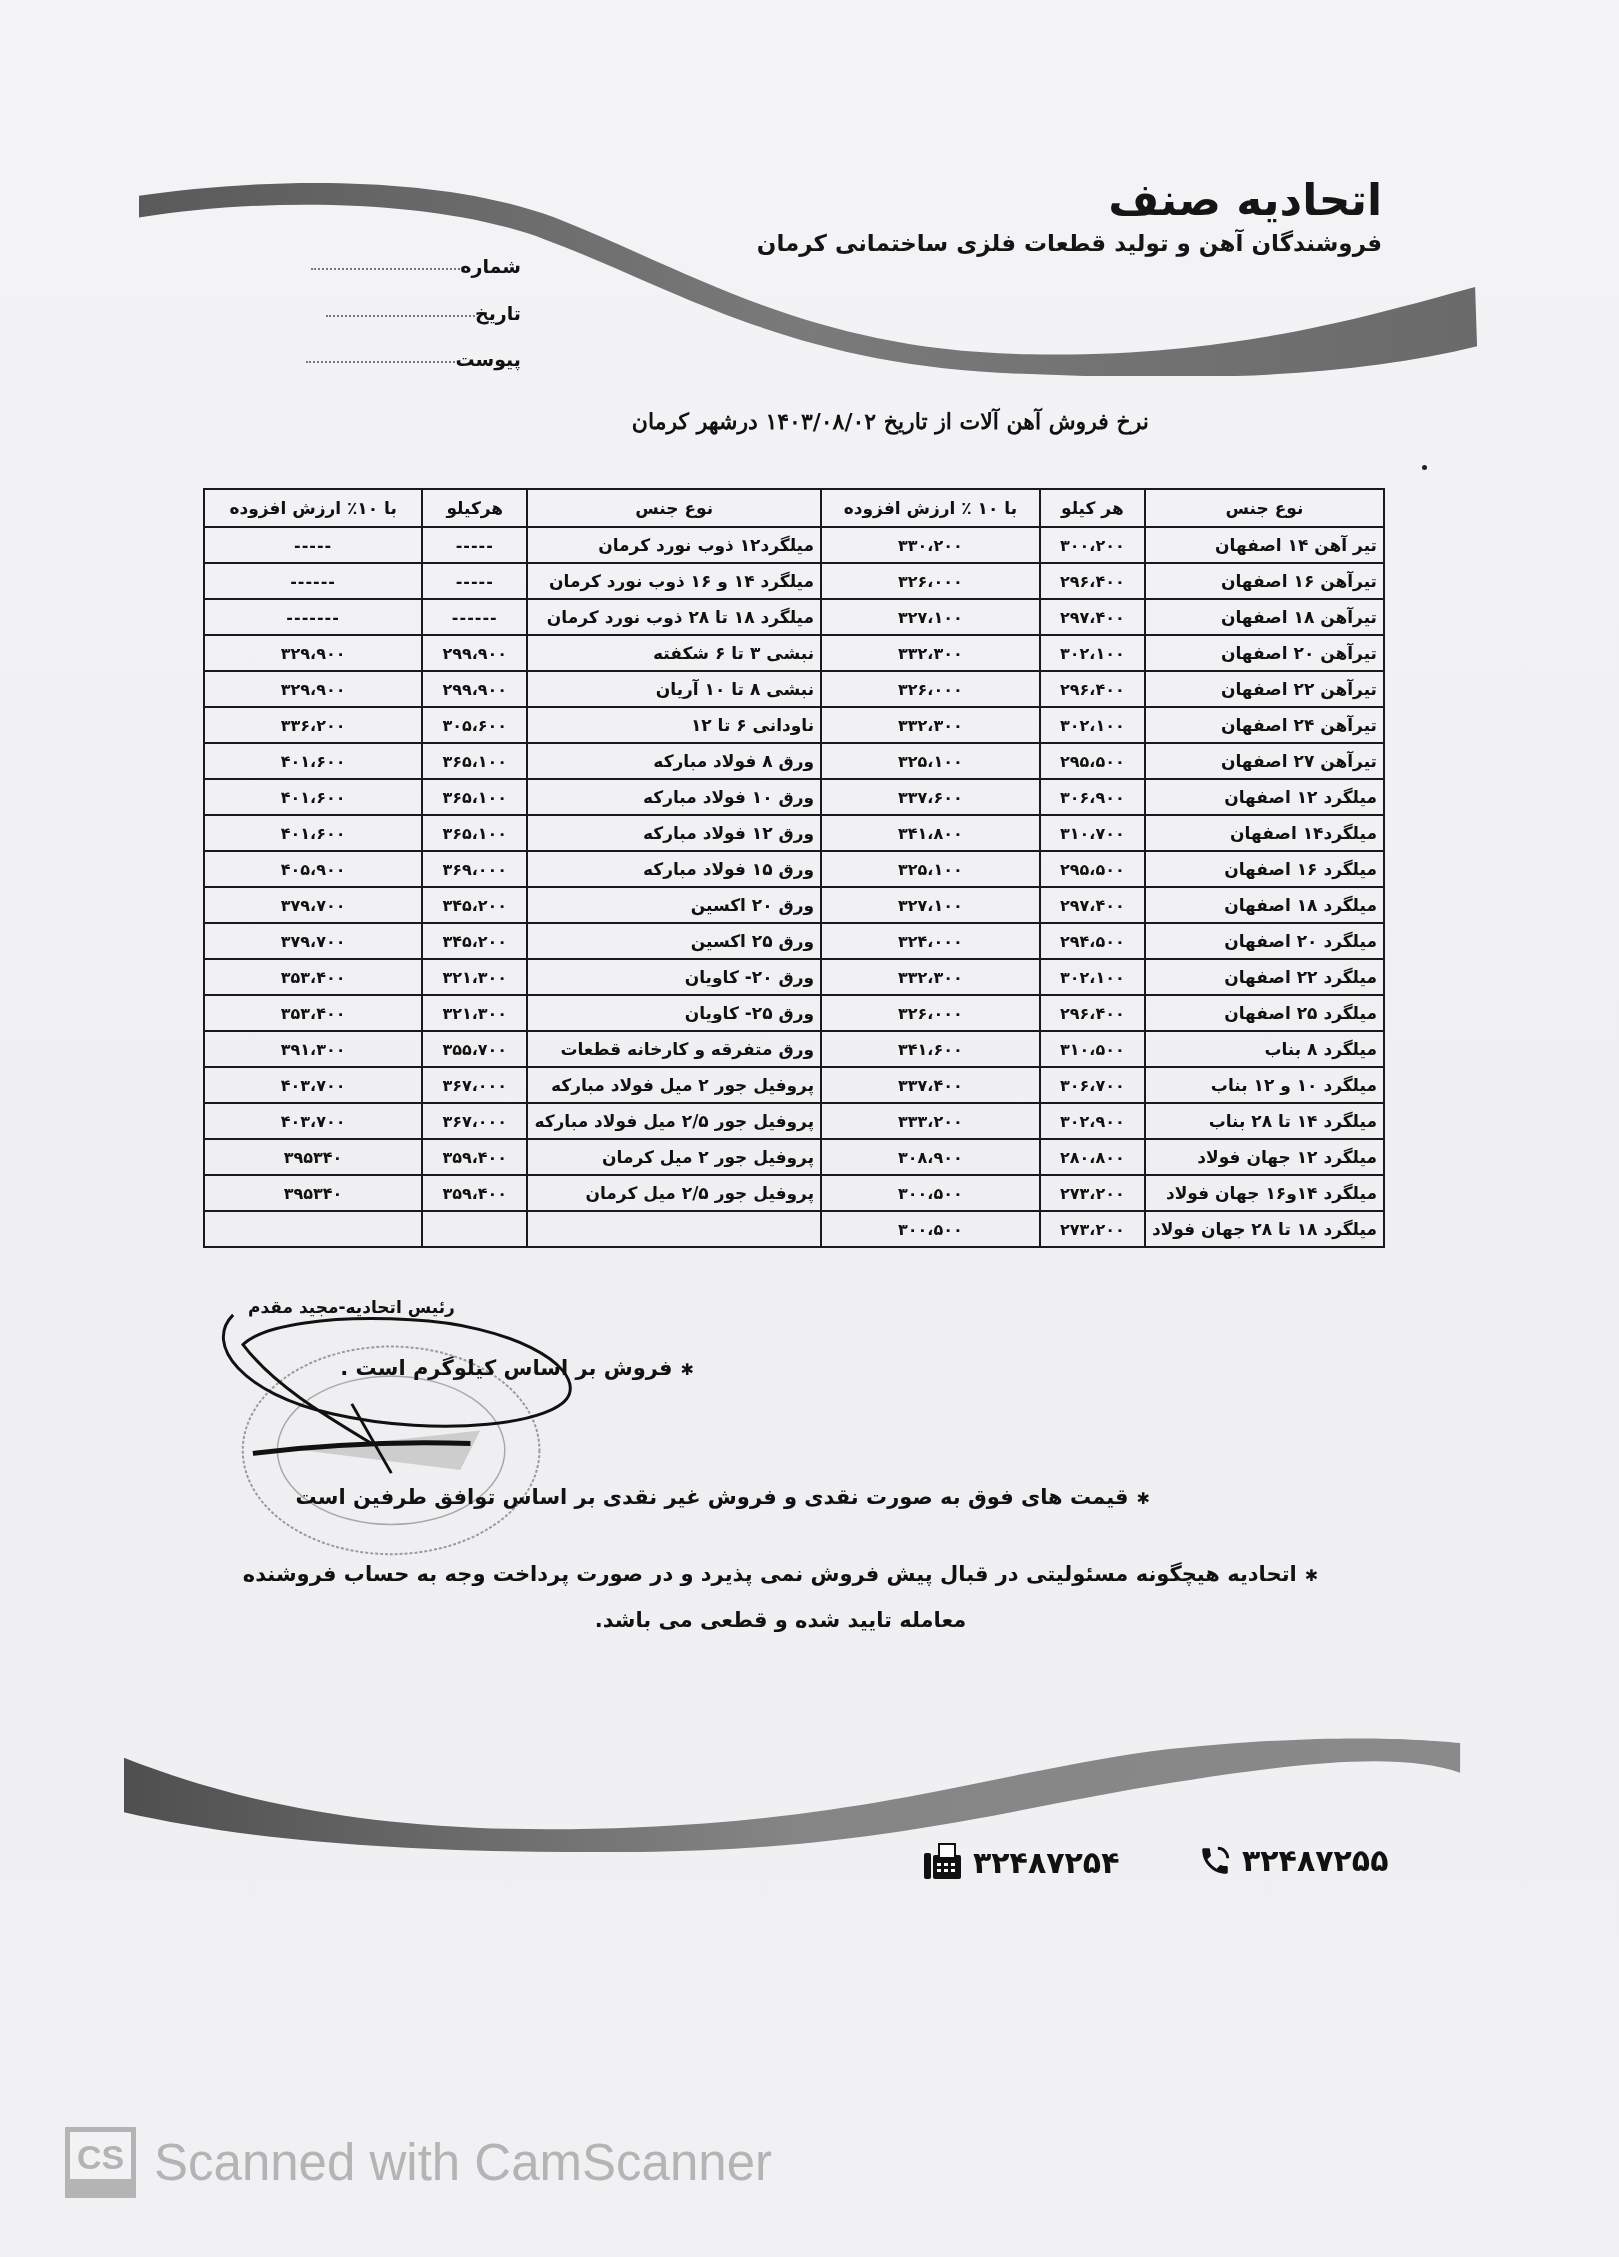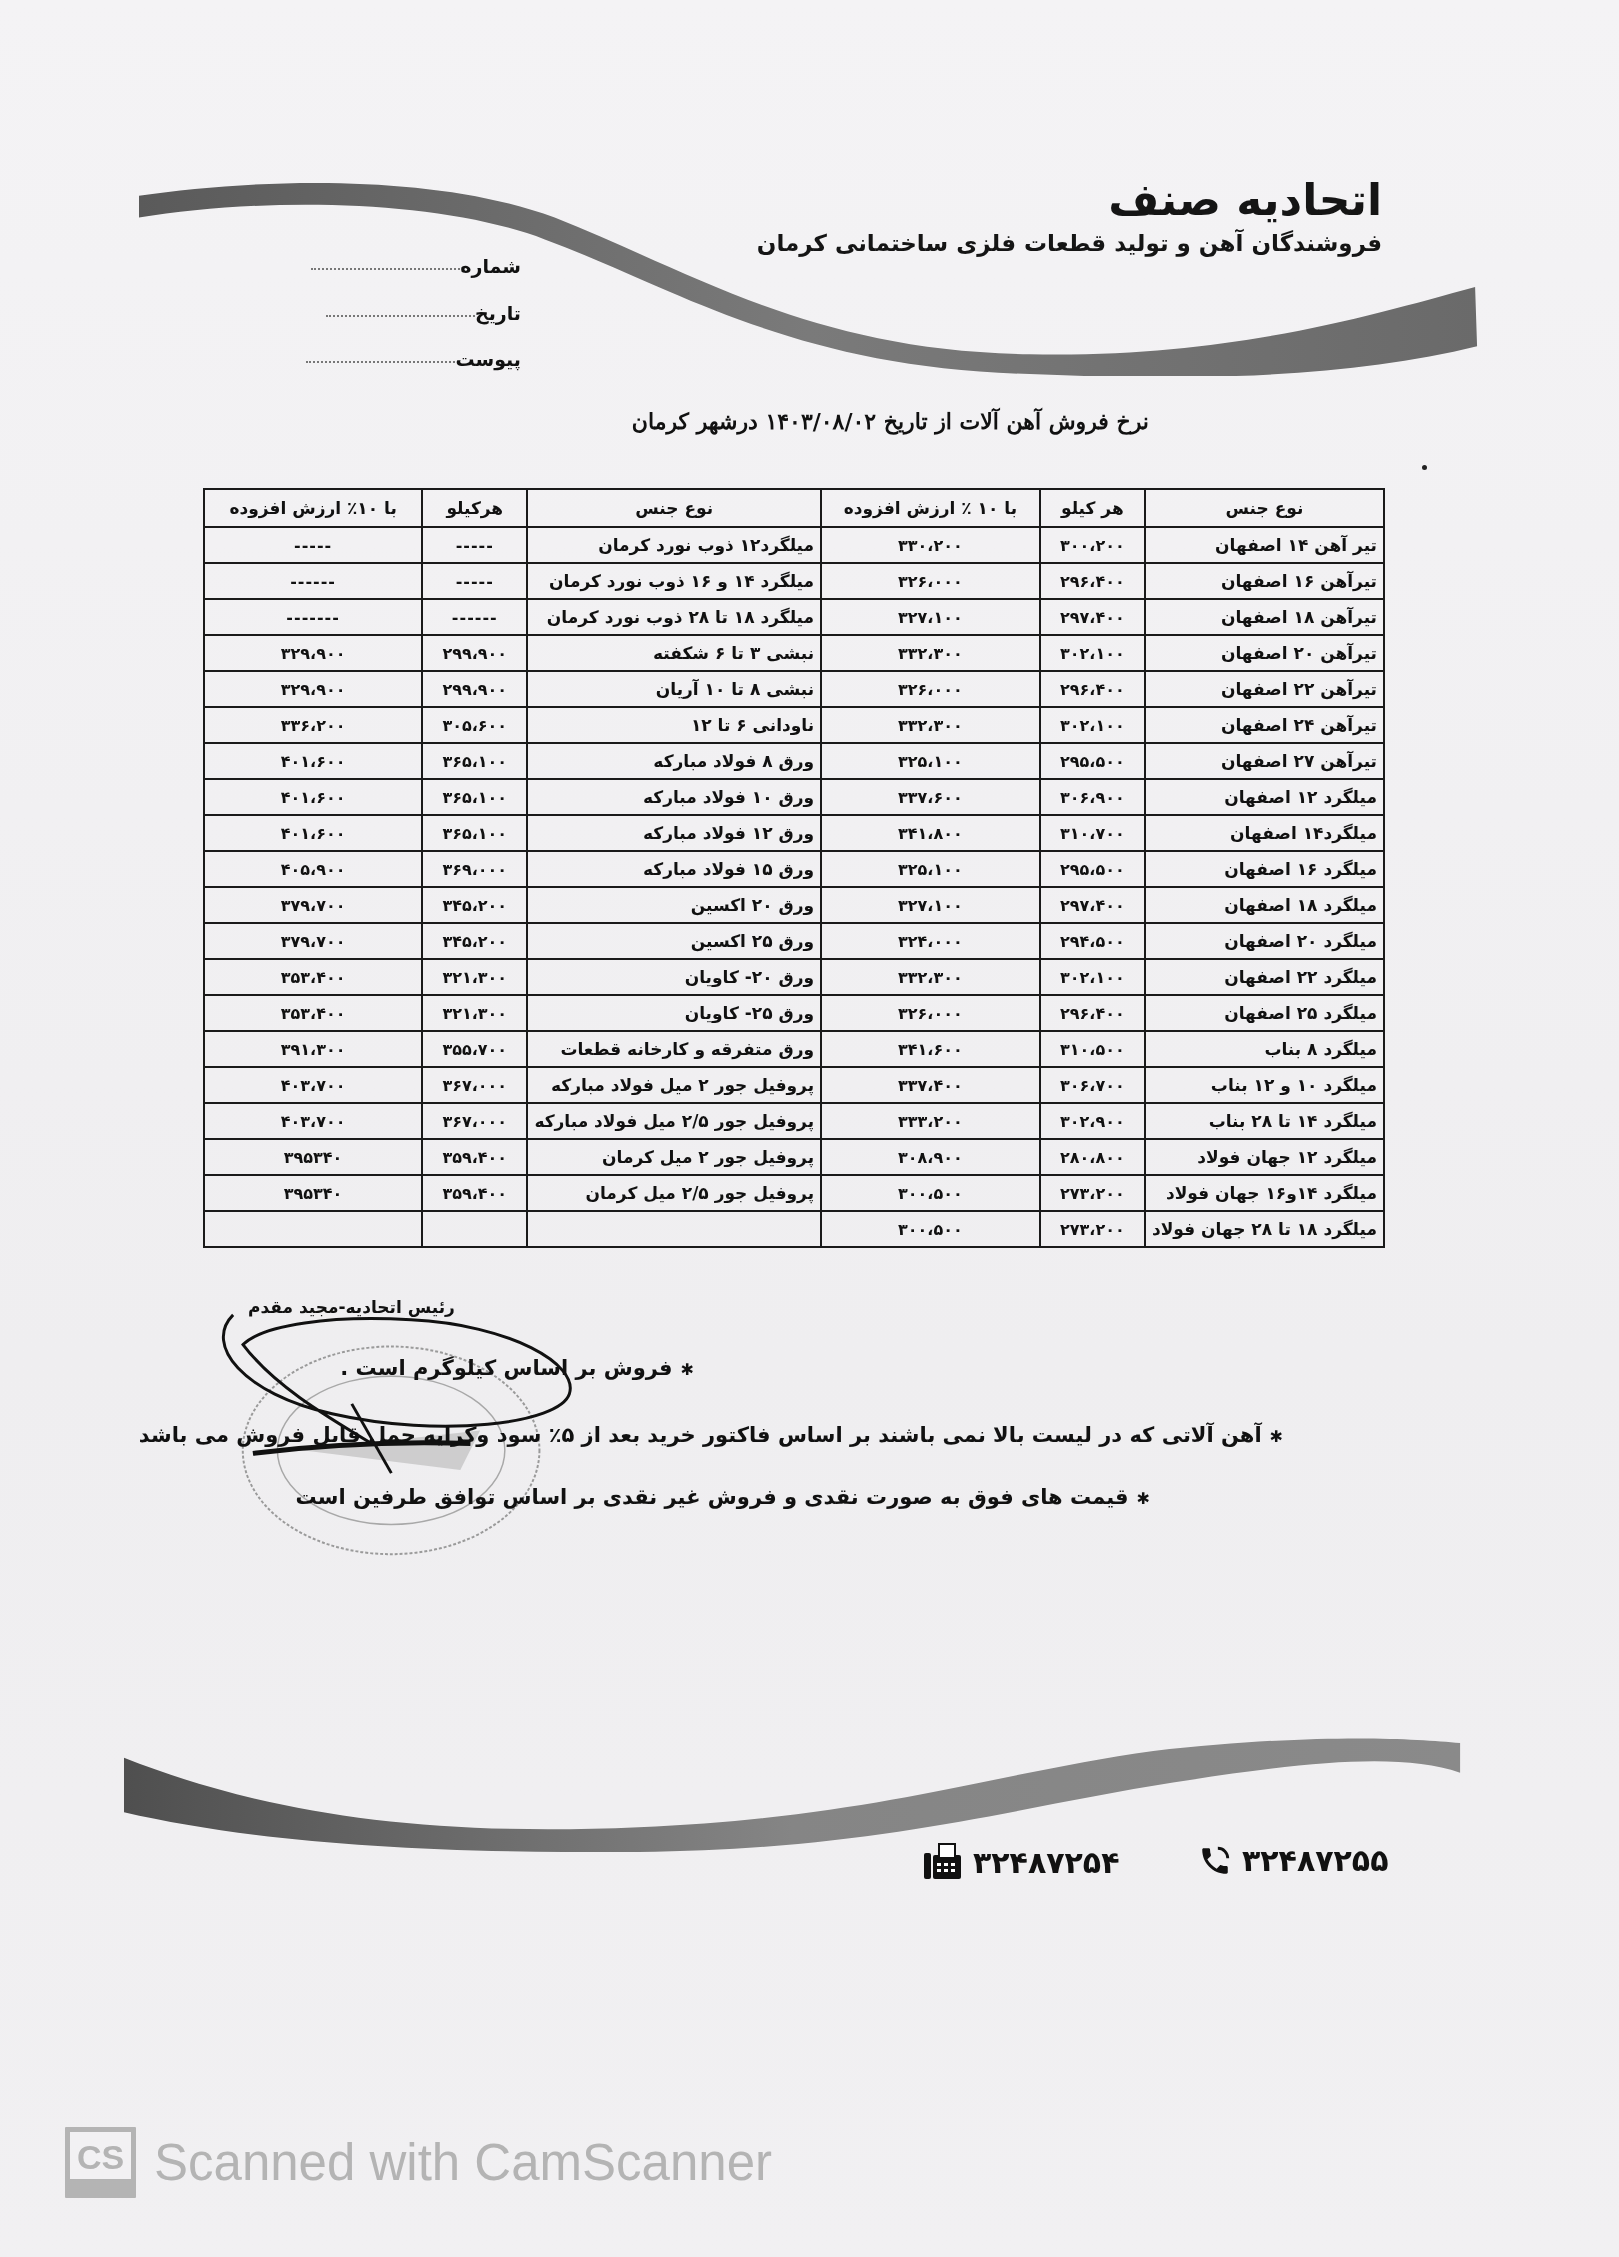--- a/index.html
+++ b/index.html
@@ -300,25 +300,25 @@
   <svg class="swoosh" style="left:213px; top:1305px;" width="416" height="178" viewBox="0 0 420 180">
     <path d="M20,10 C-10,40 30,90 120,110 C230,135 350,120 360,90 C370,60 300,20 200,15 C120,10 50,20 30,40 C60,80 110,110 160,140" fill="none" stroke="#111" stroke-width="3"></path>
     <path d="M40,150 C120,140 200,138 260,140" fill="none" stroke="#111" stroke-width="5"></path>
     <path d="M140,100 L180,170" fill="none" stroke="#111" stroke-width="3"></path>
   </svg>
   <div class="sig-name">رئیس اتحادیه-مجید مقدم</div>
 
   <div class="note" style="right:926px; top:1356px;">
     <span class="bullet">✱</span><span>فروش بر اساس کیلوگرم است .</span>
   </div>
-  <div class="note" style="right:337px; top:1423px;">
-    <span class="bullet">✱</span><span>آهن آلاتی که در لیست بالا نمی باشند بر اساس فاکتور خرید بعد از ۵٪ سود وکرایه حمل قابل فروش می باشد</span>
-  </div>
   <div class="note" style="right:470px; top:1485px;">
     <span class="bullet">✱</span><span>قیمت های فوق به صورت نقدی و فروش غیر نقدی بر اساس توافق طرفین است</span>
+  </div>
+  <div class="note" style="right:267px; left:208px; top:1552px; text-align:center; line-height:44px;">
+    <span class="bullet">✱</span><span>اتحادیه هیچگونه مسئولیتی در قبال پیش فروش نمی پذیرد و در صورت پرداخت وجه به حساب فروشنده معامله تایید شده و قطعی می باشد.</span>
   </div>
 
   <svg class="swoosh" style="left:124px; top:1733px;" width="1346" height="119" viewBox="0 0 1360 120">
     <defs>
       <linearGradient id="sw2" x1="0" y1="0" x2="1" y2="0">
         <stop offset="0" stop-color="#4f4f4f"></stop>
         <stop offset="0.5" stop-color="#858585"></stop>
         <stop offset="1" stop-color="#8a8a8a"></stop>
       </linearGradient>
     </defs>

